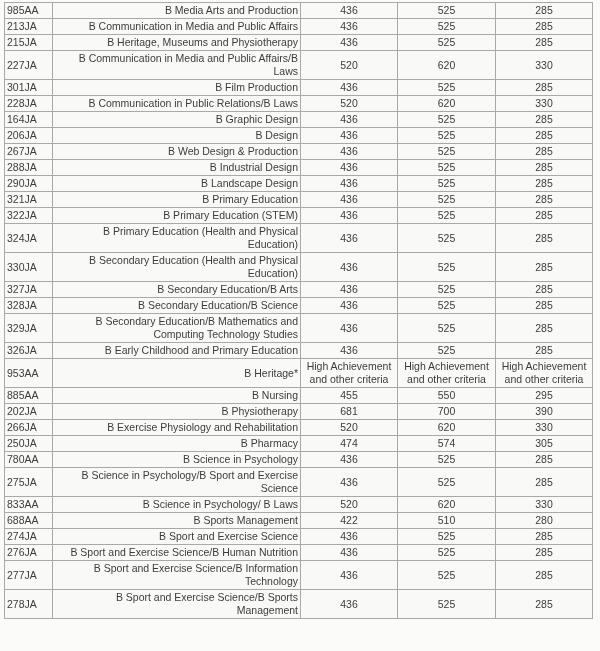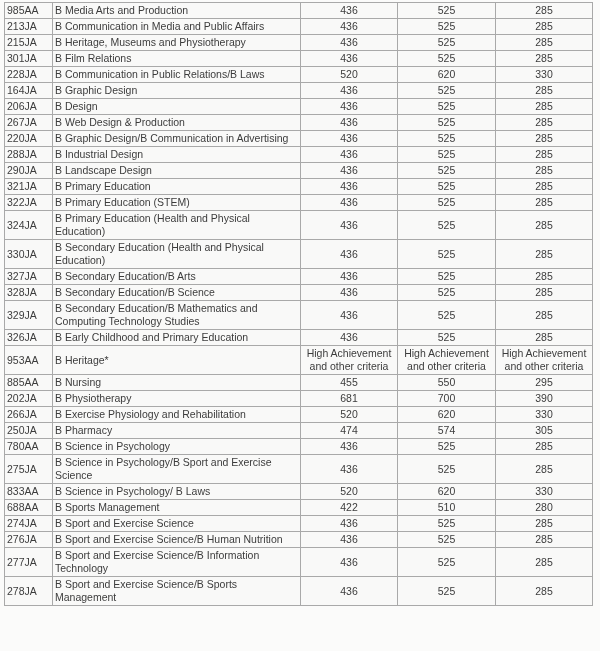--- a/index.html
+++ b/index.html
@@ -27,21 +27,21 @@
     font-size: 10.5px;
     color: #3c3c3c;
     line-height: 13px;
     padding: 1px 2px;
     overflow: hidden;
     vertical-align: middle;
     box-sizing: border-box;
   }
   table.scores tr { height: 15px; }
   td.code-cell  { padding-left: 4px; white-space: nowrap; }
-  td.name-cell  { padding-left: 5px; }
+  td.name-cell  { padding-left: 5px; text-align: right; }
   td.score-cell { text-align: center; }
 </style>
 </head>
 <body>
 
 <div class="page">
   <table class="scores">
     <colgroup>
       <col style="width:48px">
       <col style="width:248px">
@@ -65,22 +65,29 @@
           <td class="score-cell">285</td>
         </tr>
         <tr>
           <td class="code-cell">215JA</td>
           <td class="name-cell">B Heritage, Museums and Physiotherapy</td>
           <td class="score-cell">436</td>
           <td class="score-cell">525</td>
           <td class="score-cell">285</td>
         </tr>
         <tr>
+          <td class="code-cell">227JA</td>
+          <td class="name-cell">B Communication in Media and Public Affairs/B Laws</td>
+          <td class="score-cell">520</td>
+          <td class="score-cell">620</td>
+          <td class="score-cell">330</td>
+        </tr>
+        <tr>
           <td class="code-cell">301JA</td>
-          <td class="name-cell">B Film Relations</td>
+          <td class="name-cell">B Film Production</td>
           <td class="score-cell">436</td>
           <td class="score-cell">525</td>
           <td class="score-cell">285</td>
         </tr>
         <tr>
           <td class="code-cell">228JA</td>
           <td class="name-cell">B Communication in Public Relations/B Laws</td>
           <td class="score-cell">520</td>
           <td class="score-cell">620</td>
           <td class="score-cell">330</td>
@@ -95,27 +102,20 @@
         <tr>
           <td class="code-cell">206JA</td>
           <td class="name-cell">B Design</td>
           <td class="score-cell">436</td>
           <td class="score-cell">525</td>
           <td class="score-cell">285</td>
         </tr>
         <tr>
           <td class="code-cell">267JA</td>
           <td class="name-cell">B Web Design &amp; Production</td>
-          <td class="score-cell">436</td>
-          <td class="score-cell">525</td>
-          <td class="score-cell">285</td>
-        </tr>
-        <tr>
-          <td class="code-cell">220JA</td>
-          <td class="name-cell">B Graphic Design/B Communication in Advertising</td>
           <td class="score-cell">436</td>
           <td class="score-cell">525</td>
           <td class="score-cell">285</td>
         </tr>
         <tr>
           <td class="code-cell">288JA</td>
           <td class="name-cell">B Industrial Design</td>
           <td class="score-cell">436</td>
           <td class="score-cell">525</td>
           <td class="score-cell">285</td>

